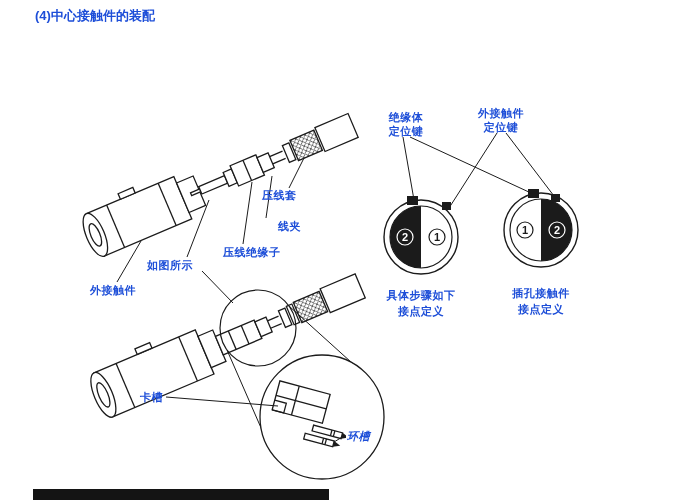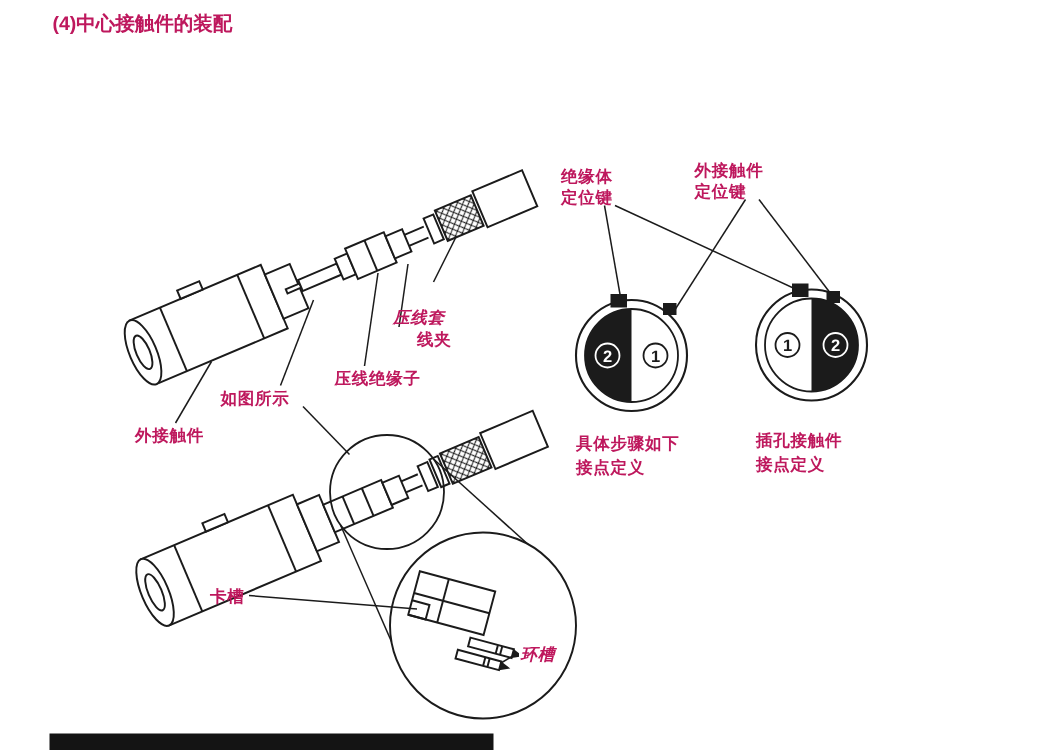--- a/index.html
+++ b/index.html
@@ -1,22 +1,22 @@
 <!DOCTYPE html>
 <html><head>
 <meta charset="utf-8">
 <style>
   html,body{margin:0;padding:0;background:#ffffff;}
   #page{position:relative;width:660px;height:500px;background:#ffffff;overflow:hidden;
-        font-family:"Liberation Sans","DejaVu Sans",sans-serif;color:#be185d;padding-left:24px;}
+        font-family:"Liberation Sans","DejaVu Sans",sans-serif;color:#1d4ed8;padding-left:24px;}
   #art{position:absolute;left:0;top:0;width:700px;height:500px;}
   .heading{position:absolute;left:35px;top:7px;font-size:13px;font-weight:700;white-space:nowrap;}
   .instruction{position:absolute;left:58px;top:27px;font-size:12px;font-weight:700;white-space:nowrap;letter-spacing:0.3px;}
   .lbl{position:absolute;font-size:11px;font-weight:700;white-space:nowrap;letter-spacing:0.5px;}
-  .lbl.center{text-align:left;}
+  .lbl.center{text-align:center;}
   .lbl.onwhite{background:#ffffff;padding:0 1px;font-style:italic;}
   .scanbar{position:absolute;left:33px;top:489px;width:296px;height:11px;background:#141414;}
   svg .part{fill:#ffffff;stroke:#1b1b1b;stroke-width:1.3;}
   svg .ld{stroke:#1b1b1b;stroke-width:1;}
   svg .solid{fill:#1b1b1b;stroke:none;}
   svg text{font-family:"Liberation Sans","DejaVu Sans",sans-serif;font-size:11px;font-weight:700;text-anchor:middle;stroke:none;}
 </style>
 </head>
 <body>
 
@@ -124,21 +124,21 @@
       <line class="ld" x1="117" y1="282" x2="141" y2="241"></line>
       <line class="ld" x1="403" y1="137" x2="414" y2="200"></line>
       <line class="ld" x1="410" y1="137" x2="531" y2="193"></line>
       <line class="ld" x1="497" y1="133" x2="449" y2="208"></line>
       <line class="ld" x1="506" y1="133" x2="554" y2="196"></line>
       <line class="ld" x1="166" y1="397" x2="278" y2="406"></line>
       <line class="ld" x1="344" y1="436" x2="334" y2="442"></line>
     </g>
   </svg>
 
-  <div class="lbl" style="left:262px;top:204px;font-style:italic;">压线套</div>
+  <div class="lbl" style="left:262px;top:188px;">压线套</div>
   <div class="lbl" style="left:250px;top:219px;margin-left:28px;">线夹</div>
   <div class="lbl" style="left:207px;top:245px;margin-left:16px;">压线绝缘子</div>
   <div class="lbl" style="left:147px;top:258px;">如图所示</div>
   <div class="lbl" style="left:90px;top:283px;">外接触件</div>
   <div class="lbl" style="left:140px;top:390px;font-family:Liberation Mono, monospace;">卡槽</div>
   <div class="lbl onwhite" style="left:346px;top:429px;">环槽</div>
 
   <div class="lbl center" style="left:374px;top:110px;width:64px;">绝缘体</div>
   <div class="lbl center" style="left:374px;top:124px;width:64px;">定位键</div>
   <div class="lbl center" style="left:463px;top:106px;width:76px;">外接触件</div>

